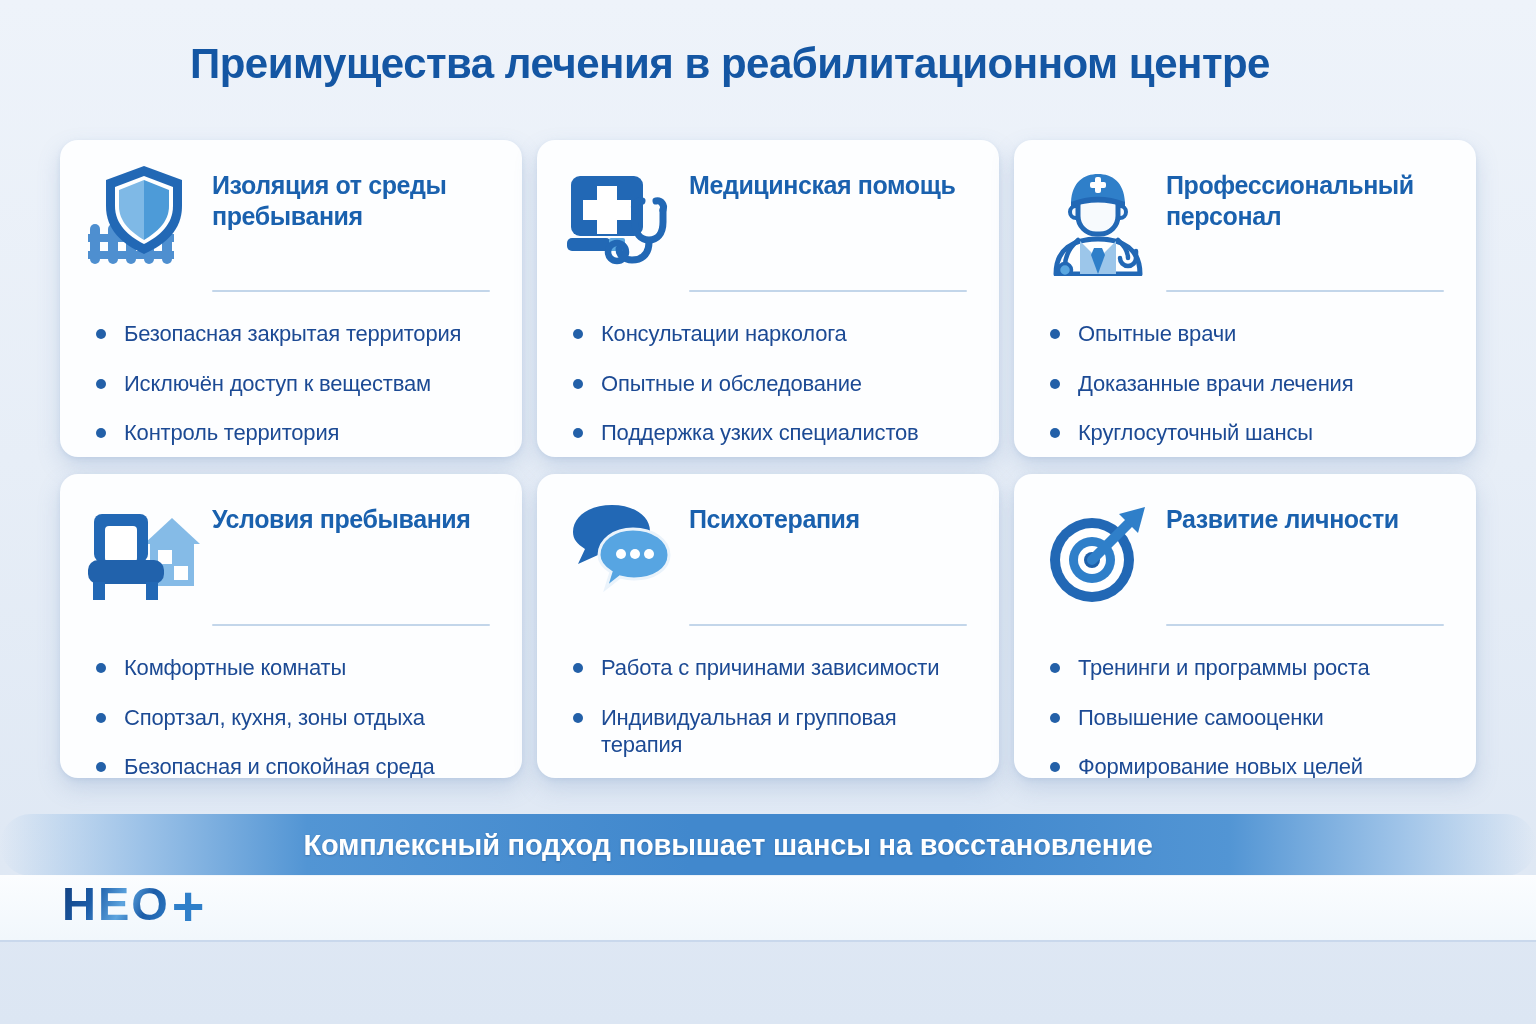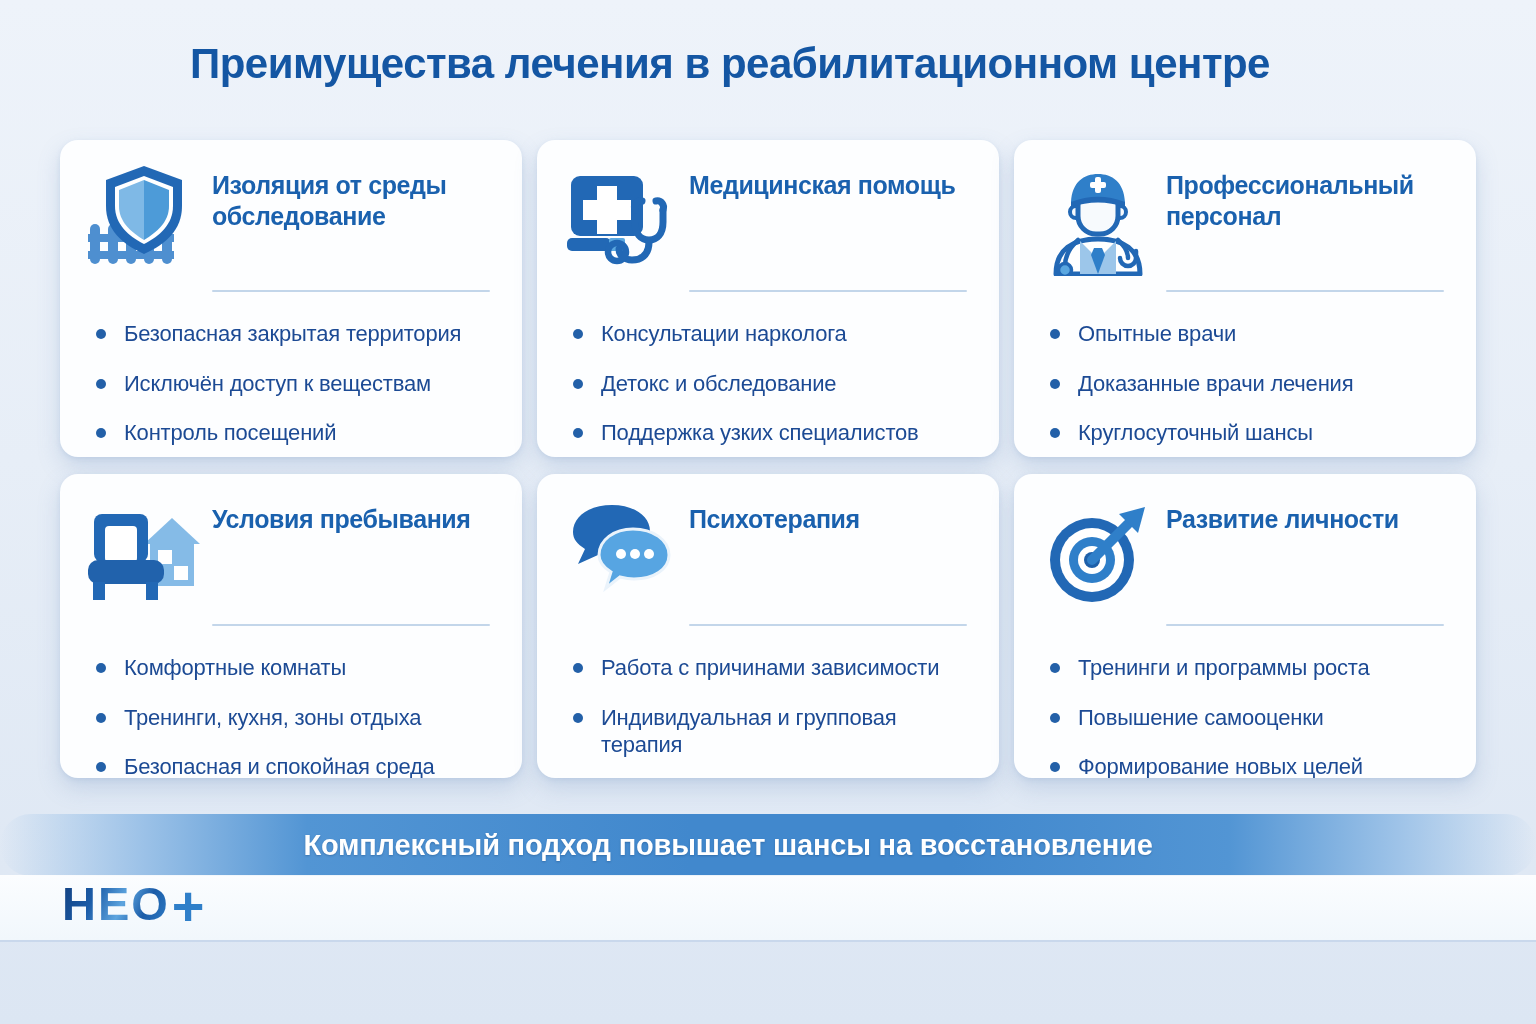--- a/index.html
+++ b/index.html
@@ -122,27 +122,27 @@
               <rect x="74" y="60" width="10" height="40" rx="5"></rect>
               <rect x="0" y="70" width="86" height="8"></rect>
               <rect x="0" y="87" width="86" height="8"></rect>
             </g>
             <path d="M56 2 L94 16 V42 C94 66 78 80 56 90 C34 80 18 66 18 42 V16 Z" fill="#2268b5"></path>
             <path d="M56 12 L85 23 V42 C85 60 72 72 56 80 C40 72 27 60 27 42 V23 Z" fill="#ffffff"></path>
             <path d="M56 16 L81 26 V42 C81 58 69 68 56 76 Z" fill="#4d9bd8"></path>
             <path d="M56 16 L31 26 V42 C31 58 43 68 56 76 Z" fill="#7fb9e6"></path>
           </svg>
         </span>
-        <h2 class="card-title">Изоляция от среды обследование</h2>
+        <h2 class="card-title">Изоляция от среды пребывания</h2>
       </div>
       <div class="rule"></div>
       <ul class="bullets">
         <li>Безопасная закрытая территория</li>
         <li>Исключён доступ к веществам</li>
-        <li>Контроль посещений</li>
+        <li>Контроль территория</li>
       </ul>
     </section>
 
     <section class="card">
       <div class="card-head">
         <span class="icon">
           <svg viewBox="0 0 112 112" aria-hidden="true">
             <rect x="6" y="12" width="72" height="60" rx="9" fill="#2268b5"></rect>
             <path d="M32 22 h20 v14 h14 v20 h-14 v14 h-20 V56 H18 V36 h14 z" fill="#ffffff"></path>
             <rect x="2" y="74" width="44" height="13" rx="5" fill="#2268b5"></rect>
@@ -154,21 +154,21 @@
               <path d="M84 78 c0 14 -9 18 -17 18 c-8 0 -13 -5 -13 -11"></path>
             </g>
             <circle cx="52" cy="88" r="9" fill="none" stroke="#2268b5" stroke-width="6.5"></circle>
           </svg>
         </span>
         <h2 class="card-title">Медицинская помощь</h2>
       </div>
       <div class="rule"></div>
       <ul class="bullets">
         <li>Консультации нарколога</li>
-        <li>Детокс и обследование</li>
+        <li>Опытные и обследование</li>
         <li>Поддержка узких специалистов</li>
       </ul>
     </section>
 
     <section class="card">
       <div class="card-head">
         <span class="icon">
           <svg viewBox="0 0 112 112" aria-hidden="true">
             <path d="M14 110 c0-25 17-35 42-35 s42 10 42 35 z" fill="#ffffff" stroke="#2268b5" stroke-width="5" stroke-linejoin="round"></path>
             <path d="M38 77 L56 95 L74 77 L74 110 L38 110 Z" fill="#9cc6ea"></path>
@@ -213,21 +213,21 @@
             <rect x="0" y="62" width="76" height="24" rx="10" fill="#2162ac"></rect>
             <rect x="5" y="84" width="12" height="18" fill="#2268b5"></rect>
             <rect x="58" y="84" width="12" height="18" fill="#2268b5"></rect>
           </svg>
         </span>
         <h2 class="card-title">Условия пребывания</h2>
       </div>
       <div class="rule"></div>
       <ul class="bullets">
         <li>Комфортные комнаты</li>
-        <li>Тренинги, кухня, зоны отдыха</li>
+        <li>Спортзал, кухня, зоны отдыха</li>
         <li>Безопасная и спокойная среда</li>
       </ul>
     </section>
 
     <section class="card">
       <div class="card-head">
         <span class="icon">
           <svg viewBox="0 0 112 112" aria-hidden="true">
             <path d="M8 34 C8 18 25 7 47 7 C69 7 85 18 85 33 C85 48 70 59 48 59 C43 59 38 58 33 57 L13 66 L20 51 C12 46 8 41 8 34 Z" fill="#2268b5"></path>
             <path d="M34 57 C34 42 49 31 68 31 C88 31 104 42 104 57 C104 71 89 81 69 81 C64 81 59 80 55 79 L41 90 L46 74 C38 69 34 64 34 57 Z" fill="#57a5e2" stroke="#eaf3fb" stroke-width="3"></path>

